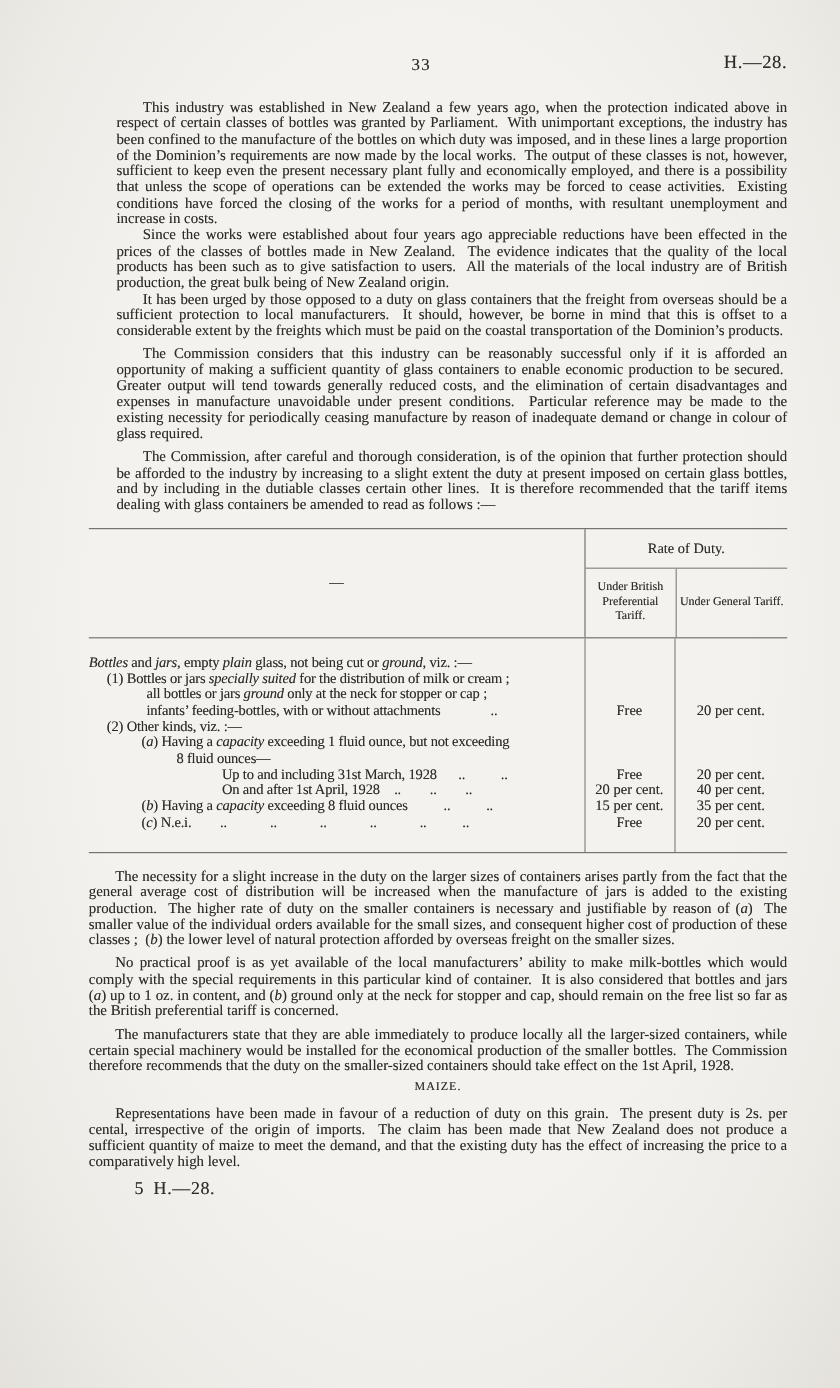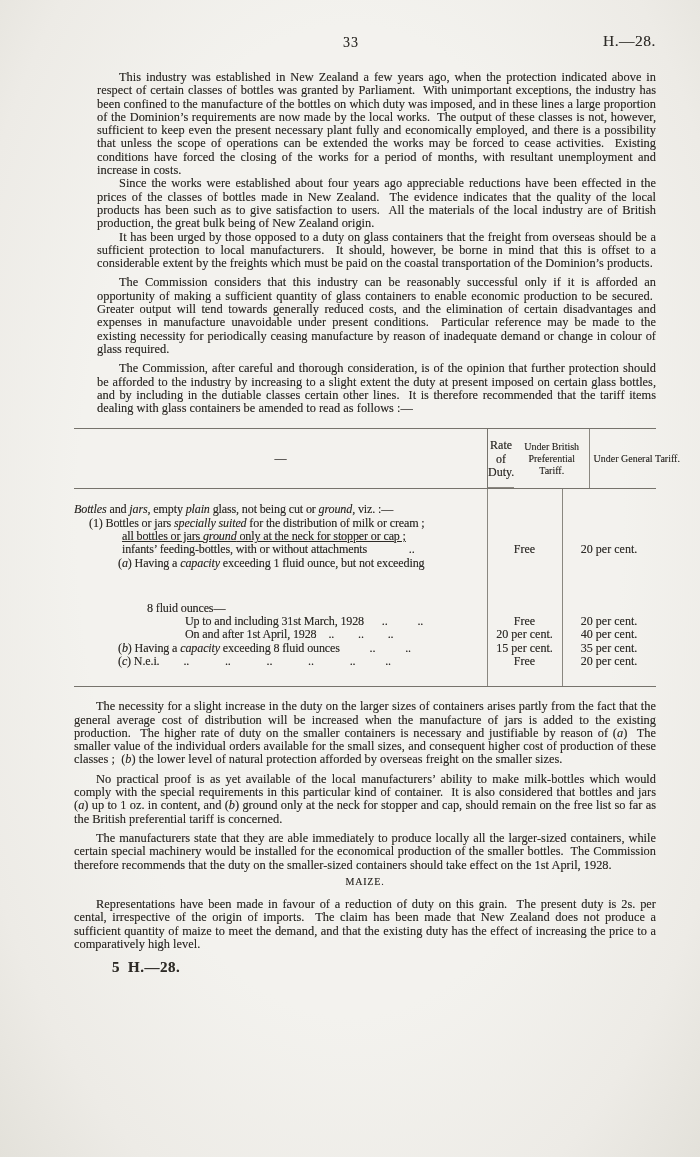--- a/index.html
+++ b/index.html
@@ -10,21 +10,21 @@
     height: 1157px;
     margin: 0 auto;
     background: radial-gradient(ellipse at 50% 45%, #f3f2ee 55%, #edebe6 82%, #e3e1da 100%);
     color: #2e2b27;
     font-family: "Liberation Serif", "DejaVu Serif", serif;
     font-size: 12.4px;
     line-height: 13.3px;
     overflow: hidden;
     text-shadow: 0 0 0.5px rgba(43,40,35,0.45);
   }
-  .content { position: absolute; left: 74px; top: 36px; width: 582px; }
+  .content { position: absolute; left: 74px; top: 48px; width: 582px; }
 
   .page-header { position: relative; height: 22px; }
   .page-number {
     display: block; text-align: center; transform: translateX(-14px);
     font-size: 14px; letter-spacing: 1px;
   }
   .doc-ref {
     position: absolute; right: 0; top: -2px;
     font-size: 15.5px; letter-spacing: 0.5px;
   }
@@ -38,21 +38,21 @@
   .tariff-table {
     margin-top: 13px;
     border-top: 1px solid #76736c;
     border-bottom: 1px solid #76736c;
     font-size: 12.1px;
   }
   .t-head { display: flex; }
   .t-desc-head {
     width: 413px; display: flex; align-items: center; justify-content: center;
   }
-  .t-duty-head { width: 169px; border-left: 1px solid #76736c; display: flex; flex-direction: row; }
+  .t-duty-head { width: 169px; border-left: 1px solid #76736c; display: flex; flex-direction: column; }
   .rate-head {
     text-align: center; padding: 10px 0 8px; border-bottom: 1px solid #8a8780;
     font-size: 12px;
   }
   .duty-sub { display: flex; flex: 1; min-height: 57px; }
   .col-bpt, .col-gt {
     display: flex; align-items: center; justify-content: center; text-align: center;
     font-size: 10px; line-height: 12px; padding: 4px 3px;
   }
   .col-bpt { width: 75px; }
@@ -71,21 +71,21 @@
   .t-gt  { width: 94px; text-align: center; }
 
   .post-table { margin-top: 13px; }
 
   .section-heading {
     margin-top: 3px; text-align: center;
     font-size: 10px; letter-spacing: 0.8px;
   }
   .maize-para { margin-top: 10px; }
 
-  .footer-sig { margin-top: 10px; padding-left: 38px; font-size: 15px; letter-spacing: 0.5px; font-weight: bold; }
+  .footer-sig { margin-top: 10px; padding-left: 38px; font-size: 15px; letter-spacing: 0.5px; }
 </style>
 </head>
 <body>
 
 <div class="page">
   <div class="content">
 
     <div class="page-header">
       <span class="page-number">33</span>
       <span class="doc-ref">H.—28.</span>
@@ -122,44 +122,45 @@
         <div class="t-gt"></div>
       </div>
 
       <div class="t-row">
         <div class="t-desc" style="padding-left: 15px;"><span>(1) Bottles or jars </span><span class="it">specially suited</span><span> for the distribution of milk or cream ;</span></div>
         <div class="t-bpt"></div>
         <div class="t-gt"></div>
       </div>
 
       <div class="t-row">
-        <div class="t-desc" style="padding-left: 48px; text-decoration: underline;"><span>all bottles or jars </span><span class="it">ground</span><span> only at the neck for stopper or cap ;</span></div>
+        <div class="t-desc" style="padding-left: 48px;"><span>all bottles or jars </span><span class="it">ground</span><span> only at the neck for stopper or cap ;</span></div>
         <div class="t-bpt"></div>
         <div class="t-gt"></div>
       </div>
 
       <div class="t-row">
         <div class="t-desc" style="padding-left: 48px;"><span>infants’ feeding-bottles, with or without attachments</span><span>    ..</span></div>
         <div class="t-bpt">Free</div>
         <div class="t-gt">20 per cent.</div>
       </div>
 
       <div class="t-row">
+        <div class="t-desc" style="padding-left: 15px;"><span>(2) Other kinds, viz. :—</span></div>
         <div class="t-bpt"></div>
         <div class="t-gt"></div>
       </div>
 
       <div class="t-row">
         <div class="t-desc" style="padding-left: 44px;"><span>(</span><span class="it">a</span><span>) Having a </span><span class="it">capacity</span><span> exceeding 1 fluid ounce, but not exceeding</span></div>
         <div class="t-bpt"></div>
         <div class="t-gt"></div>
       </div>
 
       <div class="t-row">
-        <div class="t-desc" style="padding-left: 73px; margin-top: 32px;"><span>8 fluid ounces—</span></div>
+        <div class="t-desc" style="padding-left: 73px;"><span>8 fluid ounces—</span></div>
         <div class="t-bpt"></div>
         <div class="t-gt"></div>
       </div>
 
       <div class="t-row">
         <div class="t-desc" style="padding-left: 111px;"><span>Up to and including 31st March, 1928</span><span>  ..   ..</span></div>
         <div class="t-bpt">Free</div>
         <div class="t-gt">20 per cent.</div>
       </div>
 

